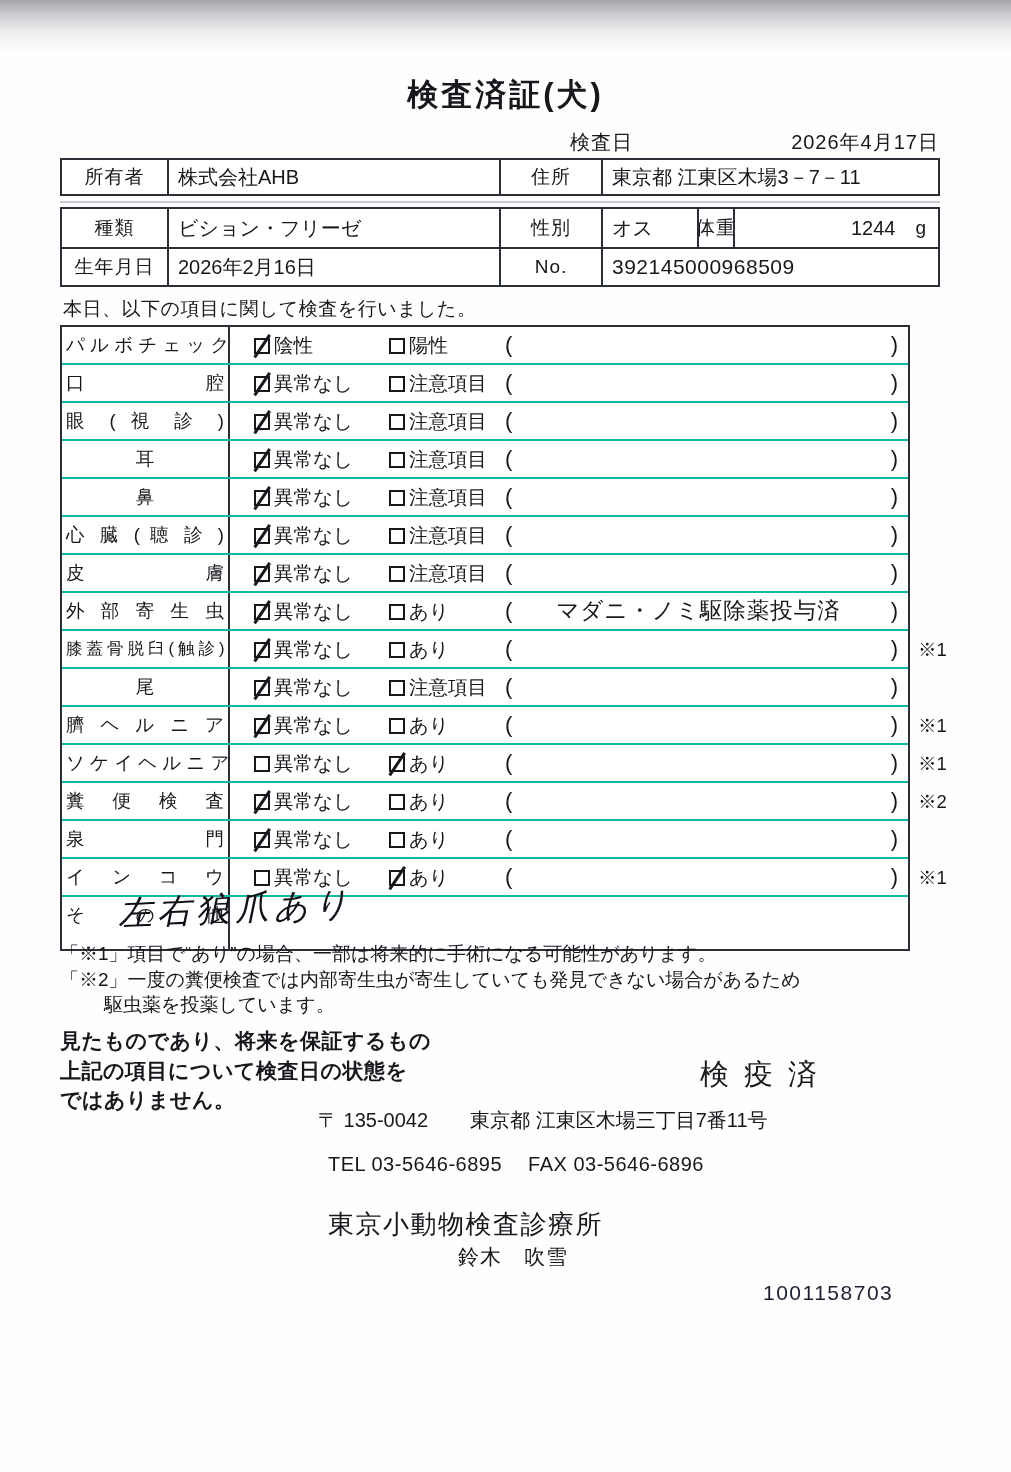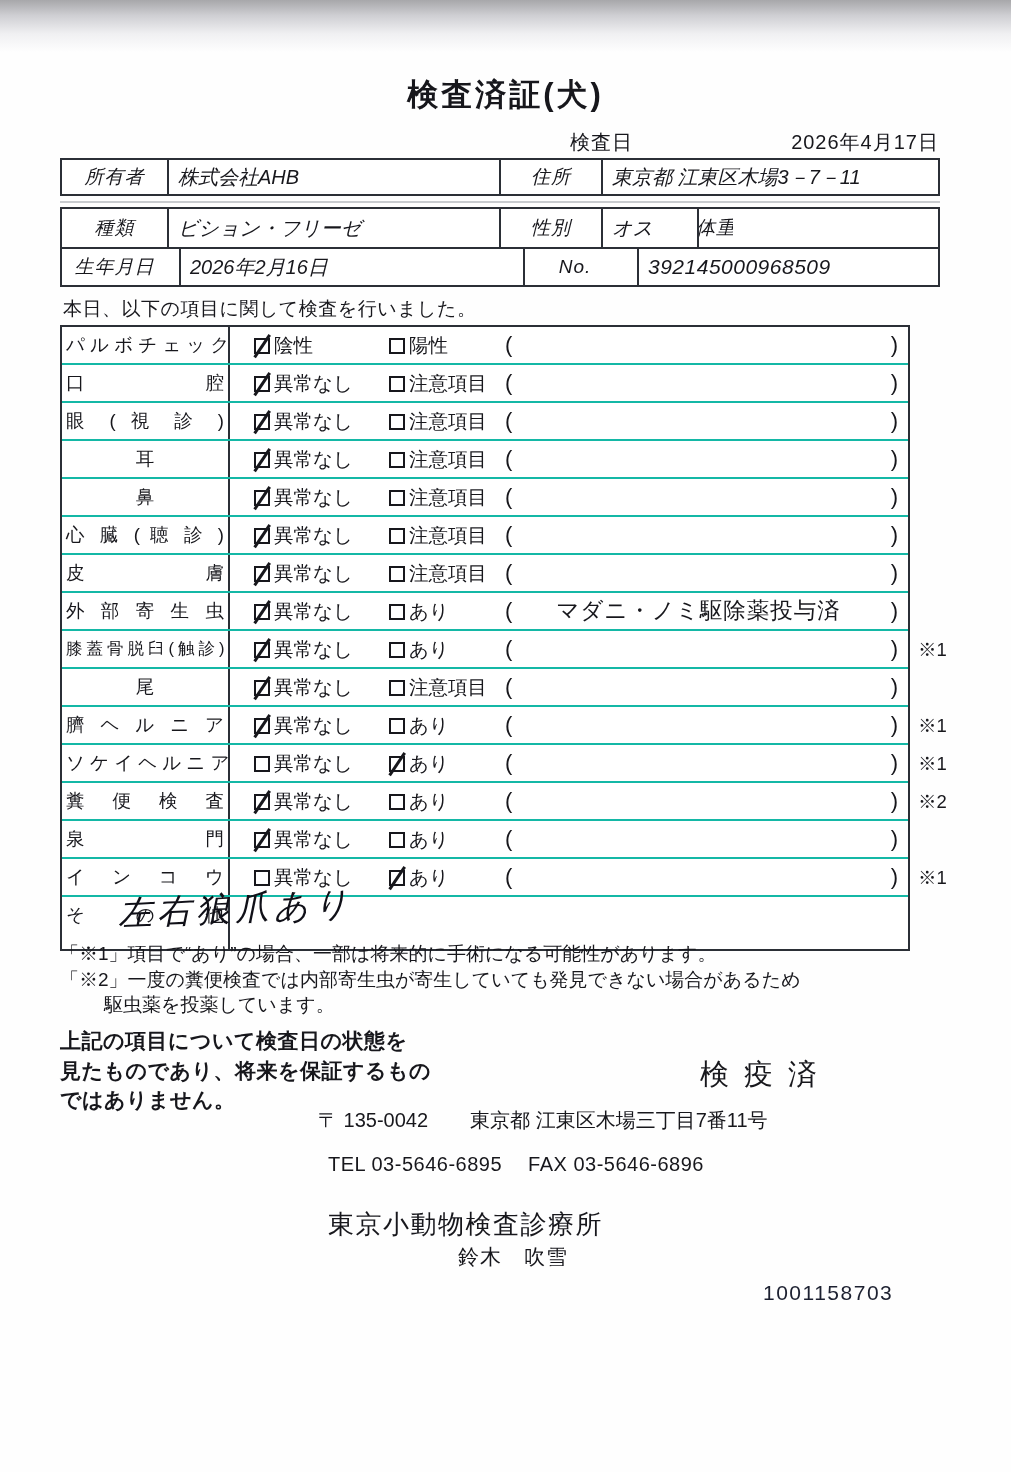--- a/index.html
+++ b/index.html
@@ -14,30 +14,30 @@
   }
   .title {
     position:absolute; top:74px; left:0; width:100%; margin:0;
     text-align:center; font-size:31px; font-weight:bold; letter-spacing:3px;
   }
   .insp-label { position:absolute; left:570px; top:129px; font-size:20px; letter-spacing:1px; }
   .insp-value { position:absolute; right:72px;  top:129px; font-size:20px; letter-spacing:1px; }
 
   .tbl { position:absolute; left:60px; width:880px; border:2px solid #2b2f36; box-sizing:border-box; background:#fff; }
   .flexrow { display:flex; }
-  .cell { box-sizing:border-box; border-left:2px solid #2b2f36; display:flex; align-items:center; overflow:hidden; white-space:nowrap;font-style:italic; }
+  .cell { box-sizing:border-box; border-left:2px solid #2b2f36; display:flex; align-items:center; overflow:hidden; white-space:nowrap; }
   .cell.first { border-left:none; }
   .lab { justify-content:center; font-size:19px; letter-spacing:1px; }
   .val { padding-left:9px; font-size:20px; }
   .tableA { top:158px; height:38px; }
   .tableA .cell { height:34px; }
   .ghost { position:absolute; left:60px; top:201px; width:880px; height:2px; background:#9aa0a8; opacity:.55; }
   .tableB { top:207px; }
   .browA { display:flex; height:40px; border-bottom:2px solid #2b2f36; box-sizing:border-box; }
-  .browB { display:flex; height:36px;gap:12px; }
+  .browB { display:flex; height:36px; }
   .w105 { width:105px; } .w332 { width:332px; } .w93 { width:102px; } .w96 { width:96px; } .w59 { width:36px; }
   .grow { flex:1; }
   .weight-val { justify-content:flex-end; padding-right:12px; font-size:20px; }
   .weight-val .unit { margin-left:20px; font-size:19px; }
   .no-val { font-size:21px; letter-spacing:0.5px; }
 
   .intro { position:absolute; left:63px; top:296px; font-size:19px; letter-spacing:0.5px; }
 
   .checklist { position:absolute; left:60px; top:325px; width:850px; border:2px solid #2b2f36; box-sizing:border-box; background:#fff; }
   .crow { position:relative; height:38px; border-bottom:2px solid #14b8a6; box-sizing:border-box; }
@@ -100,20 +100,24 @@
   </div>
   <div class="ghost"></div>
 
   <div class="tbl tableB">
     <div class="browA">
       <div class="cell lab w105 first">種類</div>
       <div class="cell val w332">ビション・フリーゼ</div>
       <div class="cell lab w93">性別</div>
       <div class="cell val w96">オス</div>
       <div class="cell lab w59">体重</div>
+      <div class="cell weight-val grow">
+        <span>1244</span>
+        <span class="unit">g</span>
+      </div>
     </div>
     <div class="browB">
       <div class="cell lab w105 first">生年月日</div>
       <div class="cell val w332">2026年2月16日</div>
       <div class="cell lab w93">No.</div>
       <div class="cell val no-val grow">392145000968509</div>
     </div>
   </div>
 
   <div class="intro">本日、以下の項目に関して検査を行いました。</div>
@@ -274,22 +278,22 @@
 
     <span class="handwrite">左右狼爪あり</span>
   </div>
     </div>
 
   <div class="fnote n1">「※1」項目で“あり”の場合、一部は将来的に手術になる可能性があります。</div>
   <div class="fnote n2">「※2」一度の糞便検査では内部寄生虫が寄生していても発見できない場合があるため</div>
   <div class="fnote n2c">駆虫薬を投薬しています。</div>
 
   <div class="disclaimer">
+    <div>見たものであり、将来を保証するもの</div>
     <div>上記の項目について検査日の状態を</div>
-    <div>見たものであり、将来を保証するもの</div>
     <div>ではありません。</div>
   </div>
 
   <div class="stamp">検疫済</div>
 
   <div class="addr-line">
     <span>〒 135-0042</span>
     <span>東京都 江東区木場三丁目7番11号</span>
   </div>
   <div class="tel-line">

